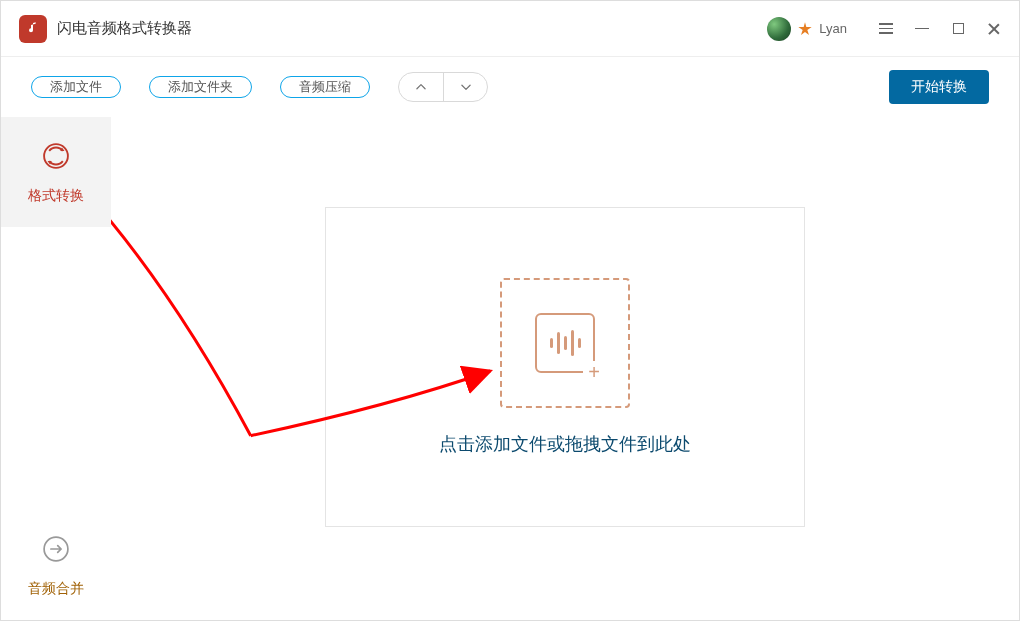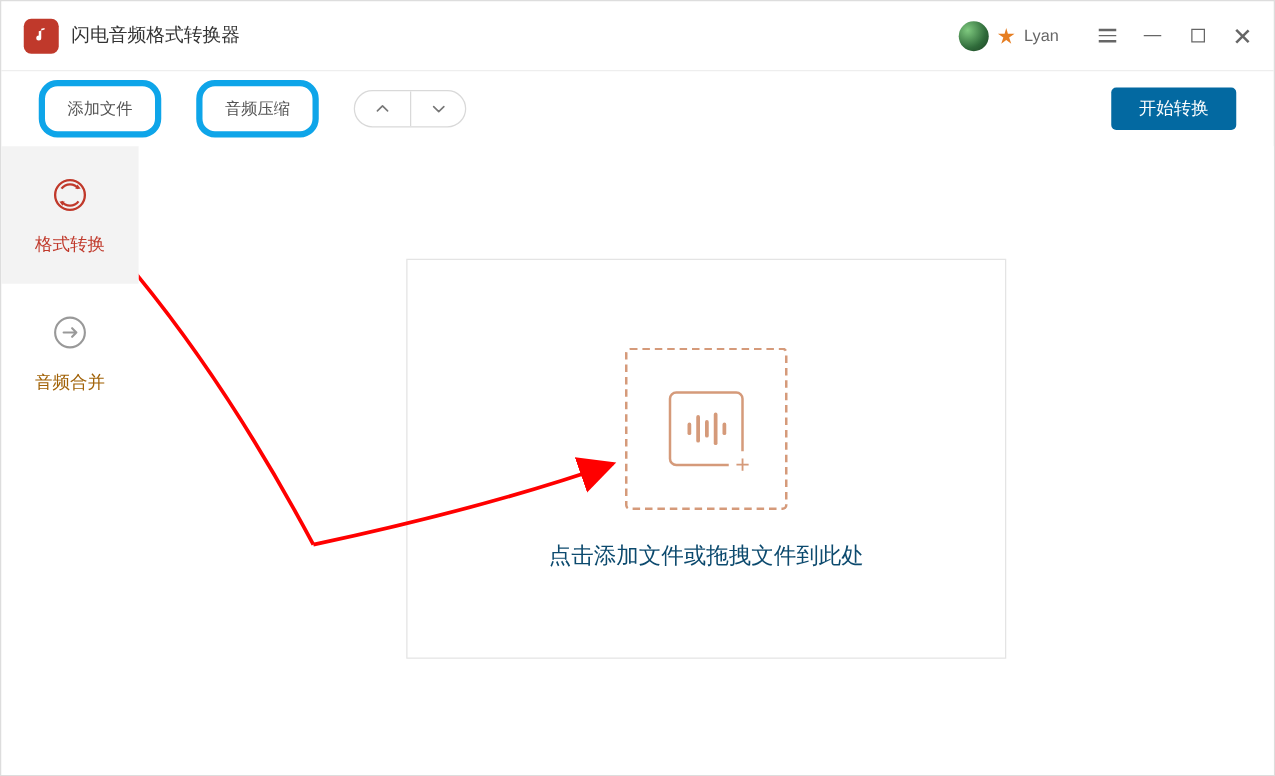--- a/index.html
+++ b/index.html
@@ -72,24 +72,24 @@
 
   
   .toolbar {
     height: 60px;
     display: flex;
     align-items: center;
     padding: 0 30px;
     gap: 28px;
   }
   .pill-btn {
-    border: 5px solid #0ea5e9;
+    border: 1px solid #0ea5e9;
     background: #fff;
     color: #555;
-    height: 46px;
+    height: 22px;
     padding: 0 18px;
     border-radius: 15px;
     font-size: 13px;
     display: flex;
     align-items: center;
     cursor: pointer;
   }
   .arrow-group {
     display: flex;
     border: 1px solid #d9d9d9;
@@ -119,20 +119,21 @@
   
   .body {
     flex:1;
     display:flex;
     min-height:0;
   }
   .sidebar {
     width: 110px;
     display:flex;
     flex-direction:column;
+    justify-content:space-between;
   }
   .side-item {
     height: 110px;
     display:flex;
     flex-direction:column;
     align-items:center;
     justify-content:center;
     gap:14px;
     color:#a16207;
     cursor:pointer;
@@ -234,20 +235,21 @@
           <div class="sq"></div>
         </div>
       <div class="win-btn">
           <div class="x"></div>
         </div>
     </div>
   </div>
 
   <div class="toolbar">
     <button class="pill-btn">添加文件</button>
+    <button class="pill-btn">添加文件夹</button>
     <button class="pill-btn">音频压缩</button>
     <div class="arrow-group">
       <div class="arrow-half">
         <svg width="14" height="14" viewBox="0 0 24 24">
             <path d="M5 15 L12 8 L19 15" stroke="#777" stroke-width="2.2" fill="none" stroke-linecap="round" stroke-linejoin="round"></path>
           </svg>
       </div>
       <div class="arrow-half">
         <svg width="14" height="14" viewBox="0 0 24 24">
             <path d="M5 9 L12 16 L19 9" stroke="#777" stroke-width="2.2" fill="none" stroke-linecap="round" stroke-linejoin="round"></path>

